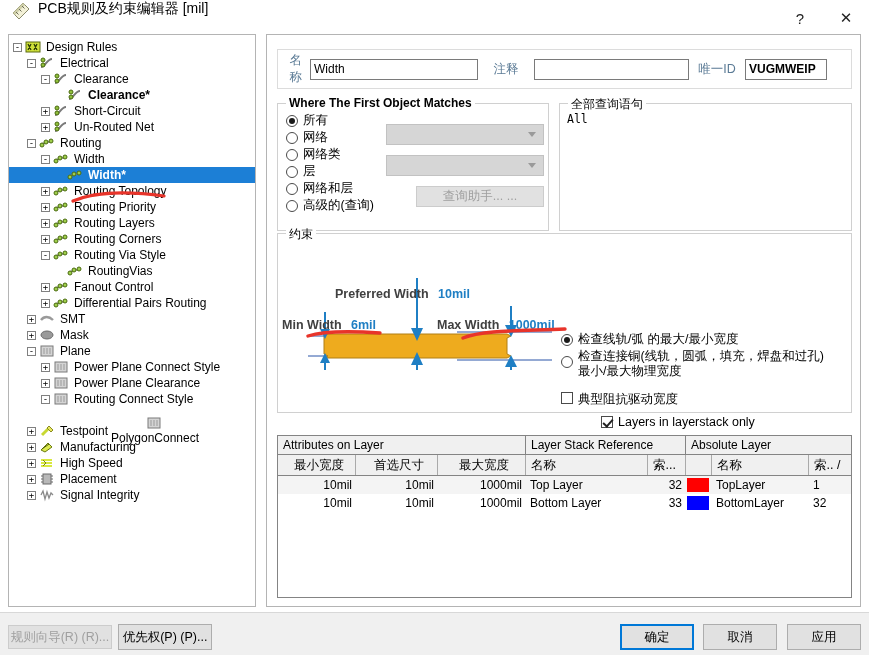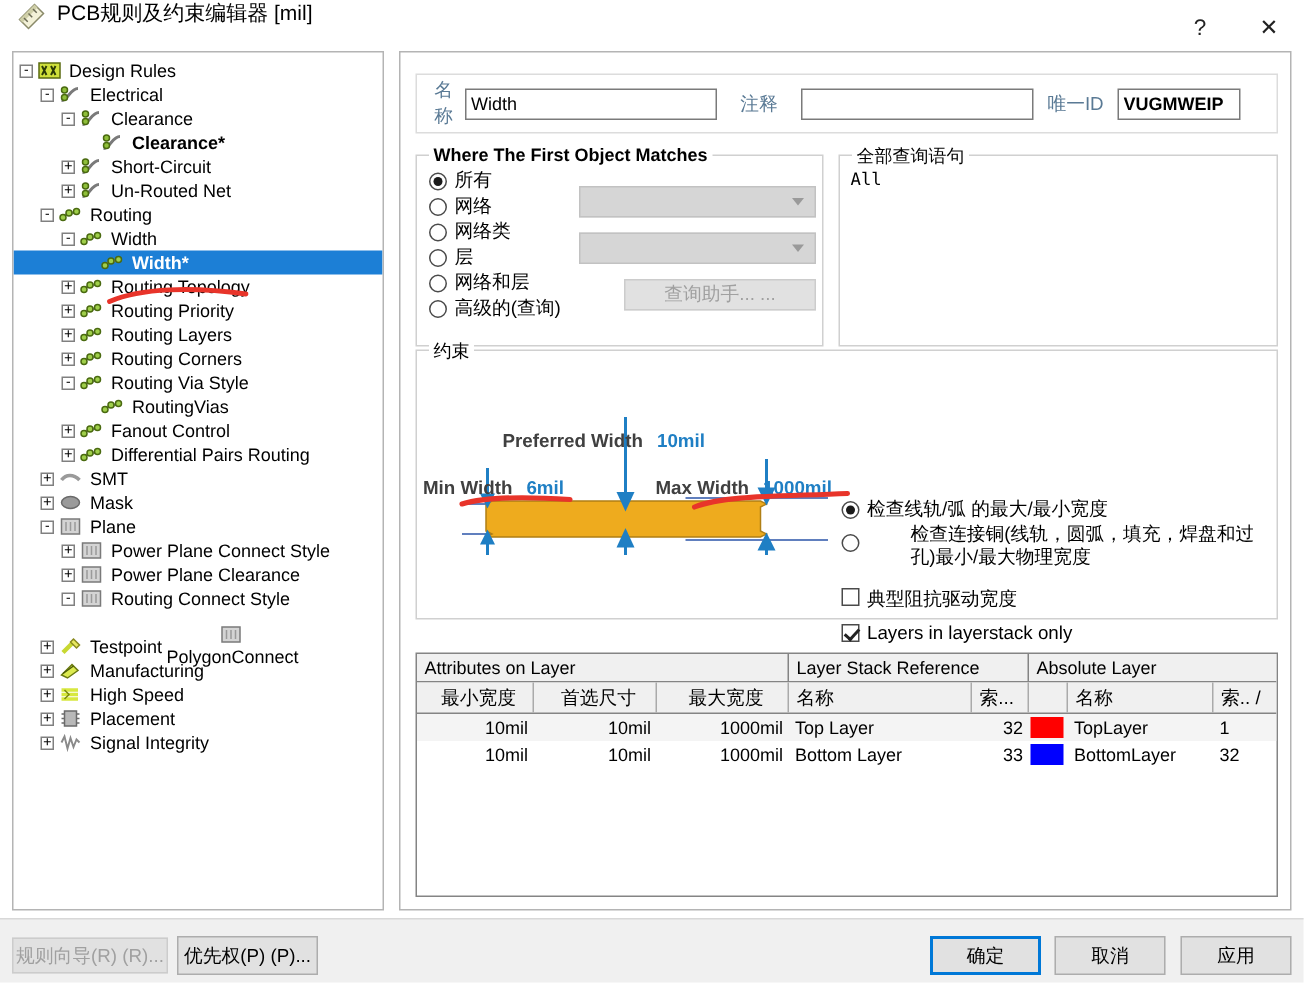--- a/index.html
+++ b/index.html
@@ -578,29 +578,29 @@
     </svg>
     <svg class="pen" style="left:183px; top:92px;" width="108" height="16">
       <path d="M2 12 C22 4, 60 5, 104 3" stroke="#e8342a" stroke-width="3.4" fill="none" stroke-linecap="round"></path>
     </svg>
 
     <div style="position:absolute; left:283px; top:98px; width:288px;">
       <div class="chk-line">
         <span class="radio on" style="margin-top:2px;"></span>
         <span class="rlabel" style="white-space:normal; line-height:15px;">检查线轨/弧 的最大/最小宽度</span>
       </div>
-      <div class="chk-line" style="margin-top:2px;gap:29px;">
+      <div class="chk-line" style="margin-top:2px;">
         <span class="radio" style="margin-top:7px;"></span>
         <span class="rlabel" style="white-space:normal; line-height:15px; width:258px;">检查连接铜(线轨，圆弧，填充，焊盘和过孔)最小/最大物理宽度</span>
       </div>
       <div class="chk-line" style="margin-top:12px;">
         <span class="chkbox"></span>
         <span class="rlabel">典型阻抗驱动宽度</span>
       </div>
-      <div class="chk-line" style="margin-top:7px;">
+      <div class="chk-line" style="margin-top:7px;margin-left:40px;">
         <span class="chkbox on"></span>
         <span class="rlabel">Layers in layerstack only</span>
       </div>
     </div>
   </div>
 
   <div class="tablebox">
     <div class="th-group">
       <div style="width:248px;">Attributes on Layer</div>
       <div style="width:160px;">Layer Stack Reference</div>

